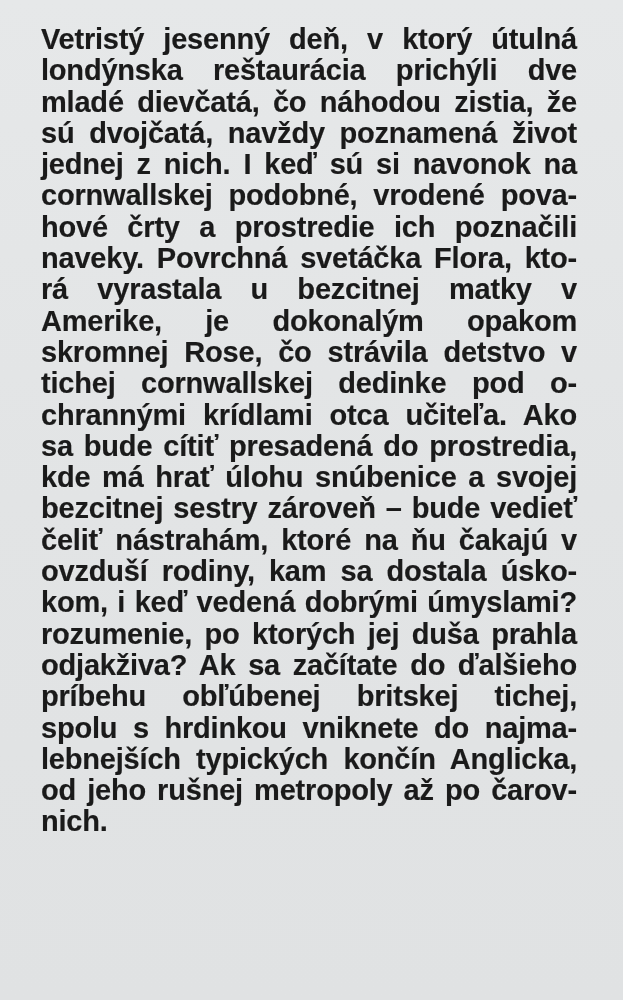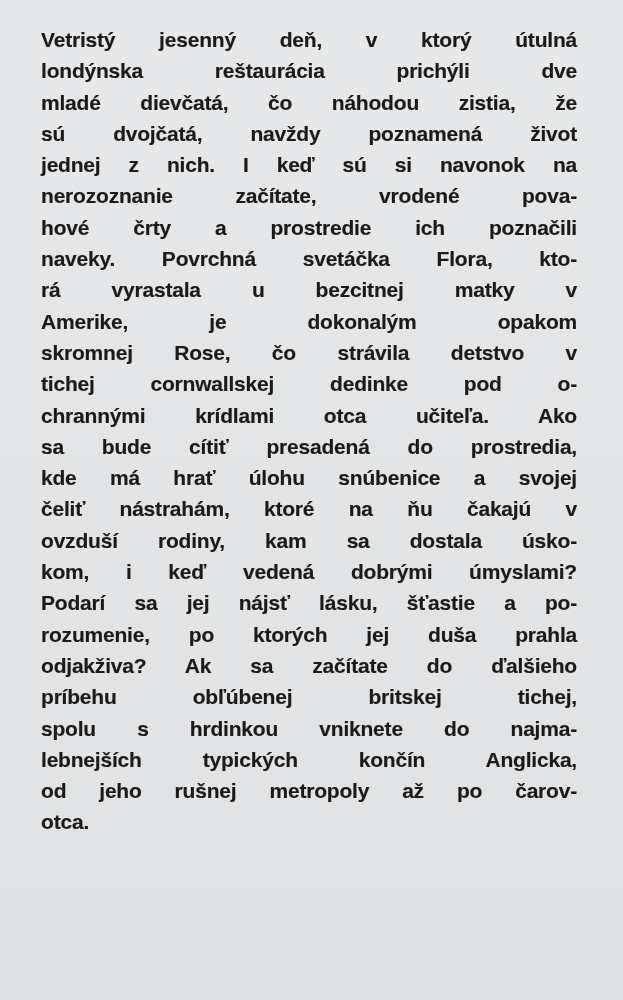--- a/index.html
+++ b/index.html
@@ -17,21 +17,21 @@
     .page {
       position: absolute;
       left: 41px;
       top: 24px;
       width: 536px;
     }
     .line {
       display: block;
       font-family: "Liberation Sans", sans-serif;
       font-weight: bold;
-      font-size: 21px;
+      font-size: 29px;
       line-height: 31.3px;
       height: 31.3px;
       color: #1a1a1a;
       text-align: justify;
       text-align-last: justify;
       white-space: nowrap;
       letter-spacing: -0.2px;
       word-spacing: 0px;
       -webkit-text-stroke: 0.15px #1a1a1a;
     }
@@ -41,34 +41,34 @@
   </style>
 </head>
 <body>
 
 <div class="page">
   <span class="line">Vetristý jesenný deň, v ktorý útulná</span>
   <span class="line">londýnska reštaurácia prichýli dve</span>
   <span class="line">mladé dievčatá, čo náhodou zistia, že</span>
   <span class="line">sú dvojčatá, navždy poznamená život</span>
   <span class="line">jednej z nich. I keď sú si navonok na</span>
-  <span class="line">nerozoznanie začítate, vrodené pova-</span>
+  <span class="line">cornwallskej podobné, vrodené pova-</span>
   <span class="line">hové  črty a prostredie ich poznačili</span>
   <span class="line">naveky. Povrchná svetáčka Flora, kto-</span>
   <span class="line">rá vyrastala u bezcitnej matky v</span>
   <span class="line">Amerike, je dokonalým opakom</span>
   <span class="line">skromnej Rose, čo strávila detstvo v</span>
   <span class="line">tichej cornwallskej dedinke pod o-</span>
   <span class="line">chrannými krídlami otca učiteľa. Ako</span>
   <span class="line">sa bude cítiť presadená do prostredia,</span>
   <span class="line">kde má hrať úlohu snúbenice a svojej</span>
+  <span class="line">bezcitnej sestry zároveň – bude vedieť</span>
   <span class="line">čeliť nástrahám, ktoré na ňu čakajú v</span>
   <span class="line">ovzduší rodiny, kam sa dostala úsko-</span>
   <span class="line">kom, i keď vedená dobrými úmyslami?</span>
-  <span class="line">Podarí sa jej nájsť lásku, šťastie a po-</span>
   <span class="line">rozumenie, po ktorých jej duša prahla</span>
   <span class="line">odjakživa? Ak sa začítate do ďalšieho</span>
   <span class="line">príbehu obľúbenej britskej tichej,</span>
   <span class="line">spolu s hrdinkou vniknete do najma-</span>
   <span class="line">lebnejších typických končín Anglicka,</span>
   <span class="line">od jeho rušnej metropoly až po čarov-</span>
-  <span class="line last">otca.</span>
+  <span class="line last">nich.</span>
 </div>
 
 </body></html>

